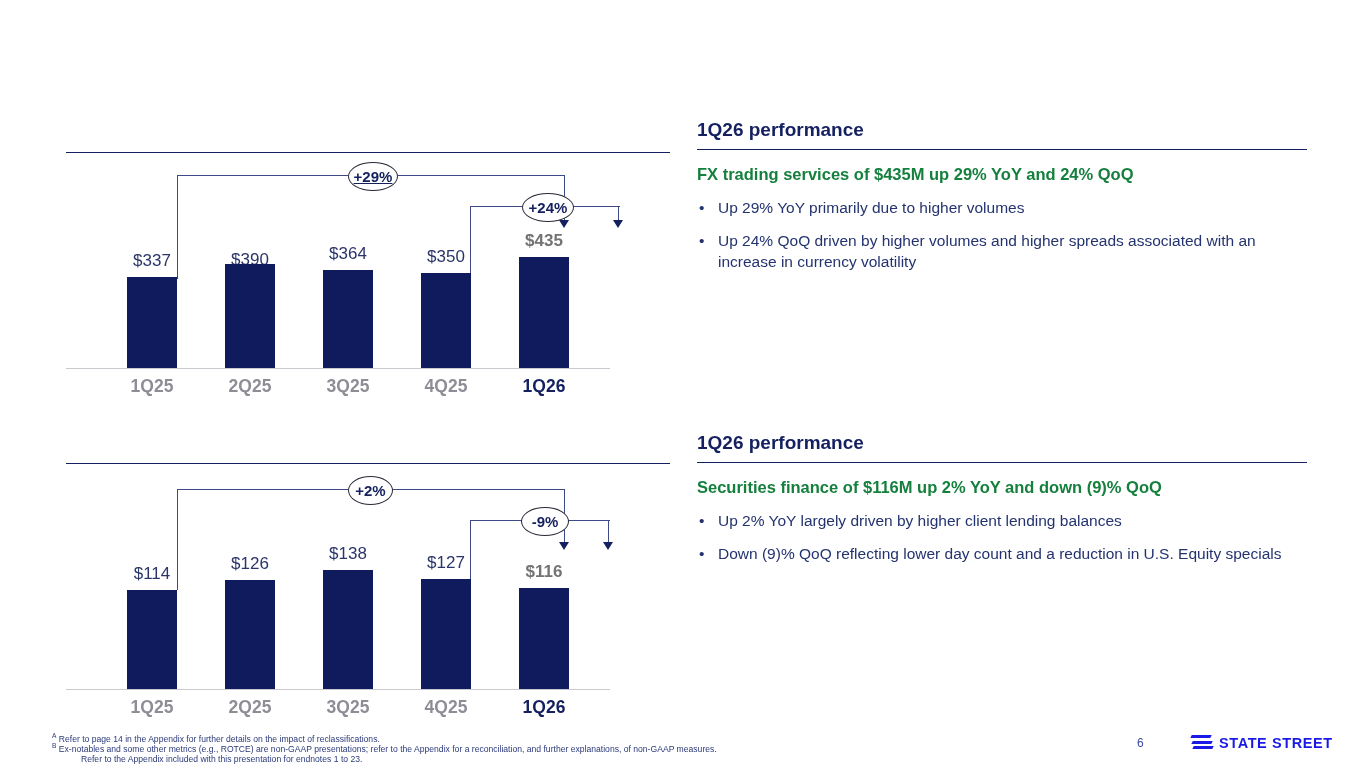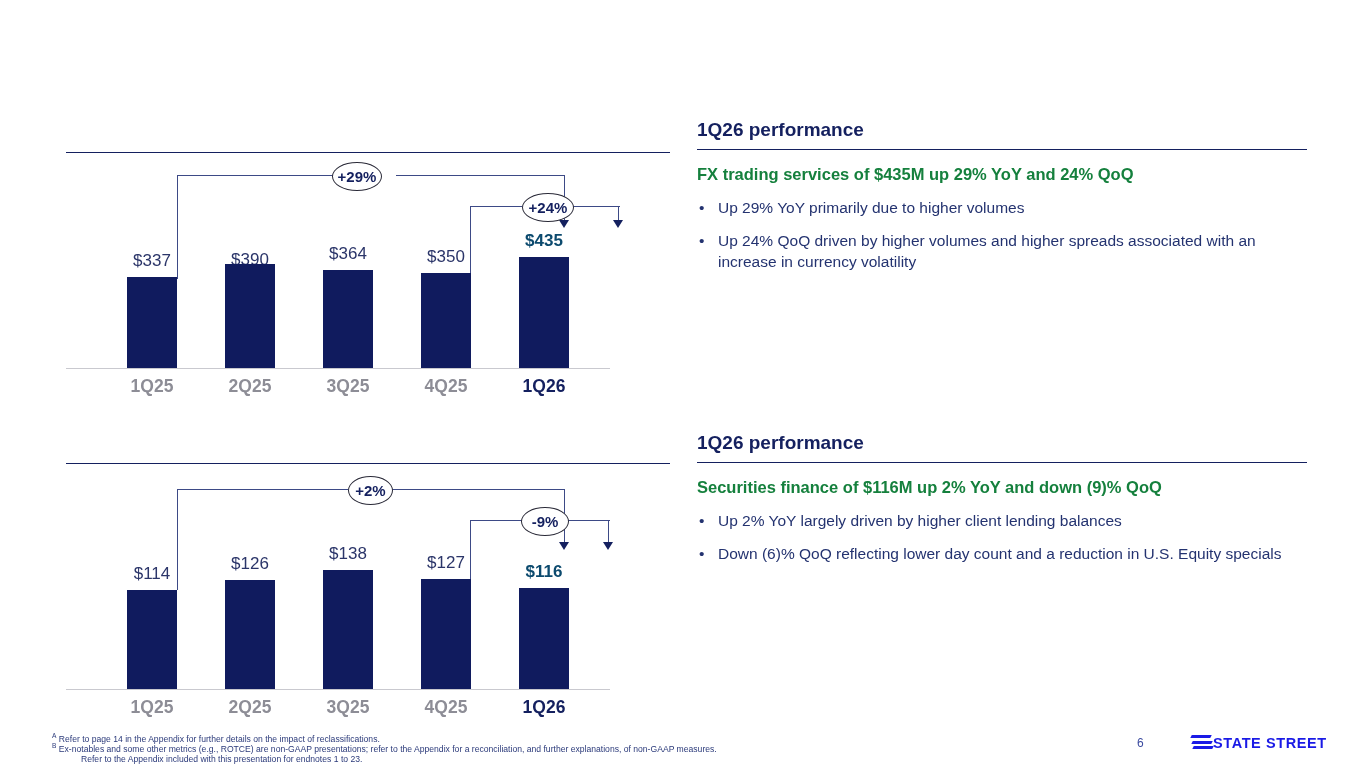--- a/index.html
+++ b/index.html
@@ -50,21 +50,21 @@
   
   .chart{position:absolute;}
   .axis{position:absolute;height:0;border-top:1.5px solid #c9c9cf;}
   .bar{
     position:absolute;width:50px;background:#101b5e;
   }
   .bar-val{
     position:absolute;width:80px;text-align:center;
     font-size:17px;color:#2b3569;white-space:nowrap;
   }
-  .bar-val.hl{font-weight:bold;color:#0c4a6e;font-size:17px;}
+  .bar-val.hl{font-weight:bold;color:#737373;font-size:17px;}
   .xlab{
     position:absolute;width:80px;text-align:center;
     font-size:17.5px;font-weight:bold;color:#8d8d96;
   }
   .xlab.hl{color:#14205f;}
 
   
   .cn-h{position:absolute;height:0;border-top:1.5px solid #3d4a86;}
   .cn-v{position:absolute;width:0;border-left:1.5px solid #3d4a86;}
   .arrow{position:absolute;width:0;height:0;
@@ -78,21 +78,21 @@
 
   
   .foot{
     position:absolute;left:52px;font-size:8.6px;color:#2b3a7a;line-height:1.42;
     width:900px;
   }
   .foot sup{font-size:6.6px;}
   .page-num{position:absolute;font-size:12px;color:#3b4ba0;font-weight:normal;}
 
   
-  .logo{position:absolute;display:flex;align-items:center;}
+  .logo{position:absolute;display:flex;align-items:center;gap:6px;}
   .logo-mark{position:relative;width:22px;height:17px;}
   .logo-mark i{
     position:absolute;left:0;height:3.1px;background:#1a1ae6;display:block;
     transform:skewX(-28deg);border-radius:.5px;
   }
   .logo-mark i:nth-child(1){top:1px;width:20px;}
   .logo-mark i:nth-child(2){top:6.6px;width:20px;left:1px;}
   .logo-mark i:nth-child(3){top:12.2px;width:20px;left:2px;}
   .logo-text{
     font-size:14.5px;font-weight:bold;color:#1a1ae6;letter-spacing:.6px;white-space:nowrap;
@@ -106,21 +106,21 @@
 
   <div class="rule" style="left:66px;top:152px;width:604px;"></div>
 
   <div class="chart" style="left:66px;top:160px;width:604px;height:250px;">
 
     <div class="cn-v" style="left:111px;top:15px;height:104px;"></div>
     <div class="cn-h" style="left:111px;top:15px;width:171px;"></div>
     <div class="cn-h" style="left:330px;top:15px;width:169px;"></div>
     <div class="cn-v" style="left:498px;top:15px;height:48px;"></div>
     <div class="arrow" style="left:493px;top:60px;"></div>
-    <div class="pill" style="left:266px;top:2px;width:48px;height:27px;">+29%</div>
+    <div class="pill" style="left:282px;top:2px;width:48px;height:27px;text-decoration:underline;">+29%</div>
 
     <div class="cn-v" style="left:404px;top:46px;height:73px;"></div>
     <div class="cn-h" style="left:404px;top:46px;width:52px;"></div>
     <div class="cn-h" style="left:505px;top:46px;width:49px;"></div>
     <div class="cn-v" style="left:552px;top:46px;height:17px;"></div>
     <div class="arrow" style="left:547px;top:60px;"></div>
     <div class="pill" style="left:456px;top:33px;width:50px;height:27px;">+24%</div>
 
     <div class="bar-val" style="left:46px;top:91px;">$337</div>
     <div class="bar-val" style="left:144px;top:78px;margin-top:12px;">$390</div>
@@ -199,21 +199,21 @@
   <div class="perf-head" style="left:697px;top:432px;">1Q26 performance</div>
   <div class="rule" style="left:697px;top:462px;width:610px;"></div>
   <div class="perf-sub" style="left:697px;top:478px;">Securities finance of $116M up 2% YoY and down (9)% QoQ</div>
   <div class="bullets" style="left:699px;top:511px;">
     <div class="bullet">
       <span class="dot">•</span>
       <span class="txt">Up 2% YoY largely driven by higher client lending balances</span>
     </div>
     <div class="bullet">
       <span class="dot">•</span>
-      <span class="txt">Down (6)% QoQ reflecting lower day count and a reduction in U.S. Equity specials</span>
+      <span class="txt">Down (9)% QoQ reflecting lower day count and a reduction in U.S. Equity specials</span>
     </div>
   </div>
 
   <div class="foot" style="top:731px;">
     <sup>A</sup>
     <span>Refer to page 14 in the Appendix for further details on the impact of reclassifications.</span>
   </div>
   <div class="foot" style="top:741px;">
     <sup>B</sup>
     <span>Ex-notables and some other metrics (e.g., ROTCE) are non-GAAP presentations; refer to the Appendix for a reconciliation, and further explanations, of non-GAAP measures.</span>

